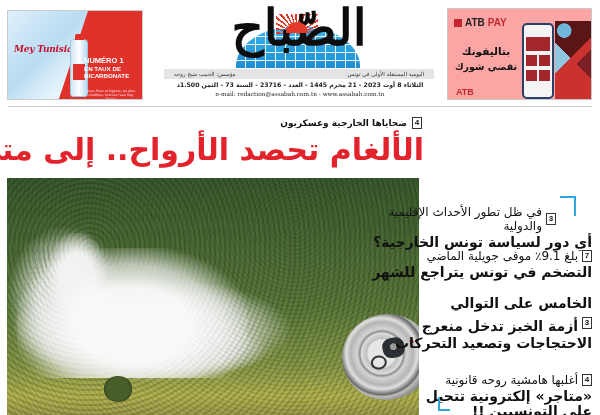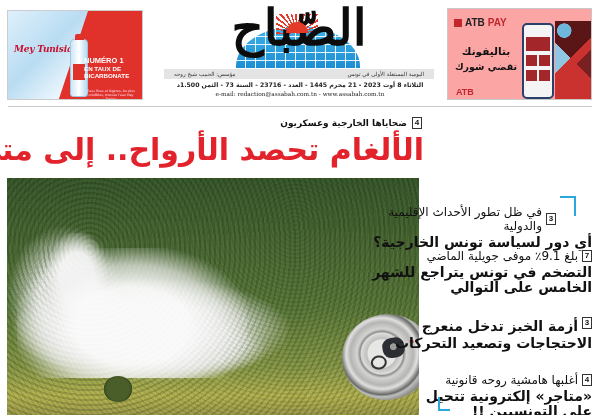--- a/index.html
+++ b/index.html
@@ -275,21 +275,21 @@
     </div>
     <div class="h">أي دور لسياسة تونس الخارجية؟</div>
   </div>
 
   <div class="story s2">
     <div class="k">
       <span class="num-box">7</span>
       <span class="kicker">بلغ 9.1٪ موفى جويلية الماضي</span>
     </div>
     <div class="h">التضخم في تونس يتراجع للشهر</div>
-    <div class="h" style="margin-top:0">الخامس على التوالي</div>
+    <div class="h" style="margin-top:16px">الخامس على التوالي</div>
   </div>
 
   <div class="story s3">
     <div class="k">
       <span class="num-box">3</span>
       <span class="h" style="margin-top:8px">أزمة الخبز تدخل منعرج</span>
     </div>
     <div class="h">الاحتجاجات وتصعيد التحركات</div>
   </div>
 

